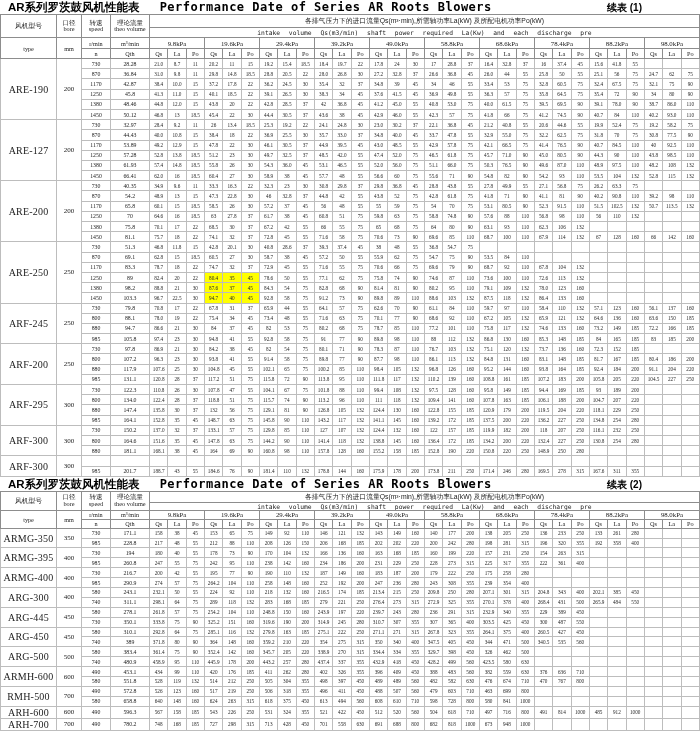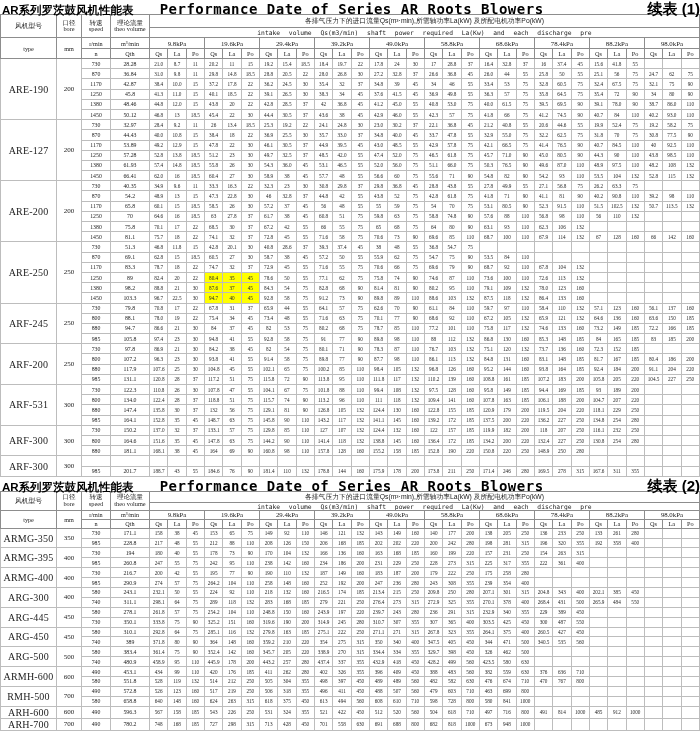--- a/index.html
+++ b/index.html
@@ -1,20 +1,20 @@
 <!DOCTYPE html>
 <html><head>
 <meta charset="utf-8">
 <style>
   html,body{margin:0;padding:0;background:#fff;width:700px;height:731px;overflow:hidden;
     font-family:"Liberation Serif",serif;-webkit-font-smoothing:antialiased;}
-  .titlebar{display:flex;align-items:baseline;height:14px;padding-left:2px;}
+  .titlebar{display:flex;align-items:baseline;height:14px;padding-left:8px;}
   .tz{font-family:"Liberation Sans",sans-serif;font-weight:bold;font-size:11.5px;color:#000;}
-  .te{font-family:"DejaVu Sans Mono",monospace;font-weight:bold;font-size:14px;margin-left:26px;letter-spacing:.5px;color:#000;}
-  .tc{font-family:"Liberation Sans",sans-serif;font-weight:bold;font-size:15px;margin-left:auto;color:#000;}
+  .te{font-family:"DejaVu Sans Mono",monospace;font-weight:bold;font-size:12px;margin-left:20px;letter-spacing:.5px;color:#000;}
+  .tc{font-family:"Liberation Sans",sans-serif;font-weight:bold;font-size:10px;margin-left:auto;margin-right:58px;color:#000;}
   table{border-collapse:collapse;table-layout:fixed;width:700px;border:1.5px solid #555;}
   th,td{border:1px solid #bdbdbd;padding:0;text-align:center;vertical-align:middle;
     overflow:hidden;white-space:nowrap;font-weight:normal;color:#1c1c1c;}
   thead th{border-color:#8d8d8d;background:#fff;}
   tbody tr.gtop td{border-top-color:#707070;}
   td.gsep,th.gsep{border-left-color:#8d8d8d;}
   td.c-type{font-size:10px;letter-spacing:.2px;}
   td.c-bore{font-size:7px;}
   td.c-n{font-size:5.8px;}
   td.c-qth{font-size:5.8px;}
@@ -1247,21 +1247,21 @@
             <td class="c-num">183</td>
             <td class="c-num">200</td>
             <td class="c-num gsep">105.8</td>
             <td class="c-num">205</td>
             <td class="c-num">220</td>
             <td class="c-num gsep">104.5</td>
             <td class="c-num">227</td>
             <td class="c-num">250</td>
           </tr>
           <tr class="gtop">
-            <td class="c-type" rowspan="4">ARF-531</td>
+            <td class="c-type" rowspan="4">ARF-295</td>
             <td class="c-bore" rowspan="4">300</td>
             <td class="c-n">730</td>
             <td class="c-qth">122.3</td>
             <td class="c-num gsep">110.8</td>
             <td class="c-num">26</td>
             <td class="c-num">30</td>
             <td class="c-num gsep">107.8</td>
             <td class="c-num">47</td>
             <td class="c-num">55</td>
             <td class="c-num gsep">104.1</td>

